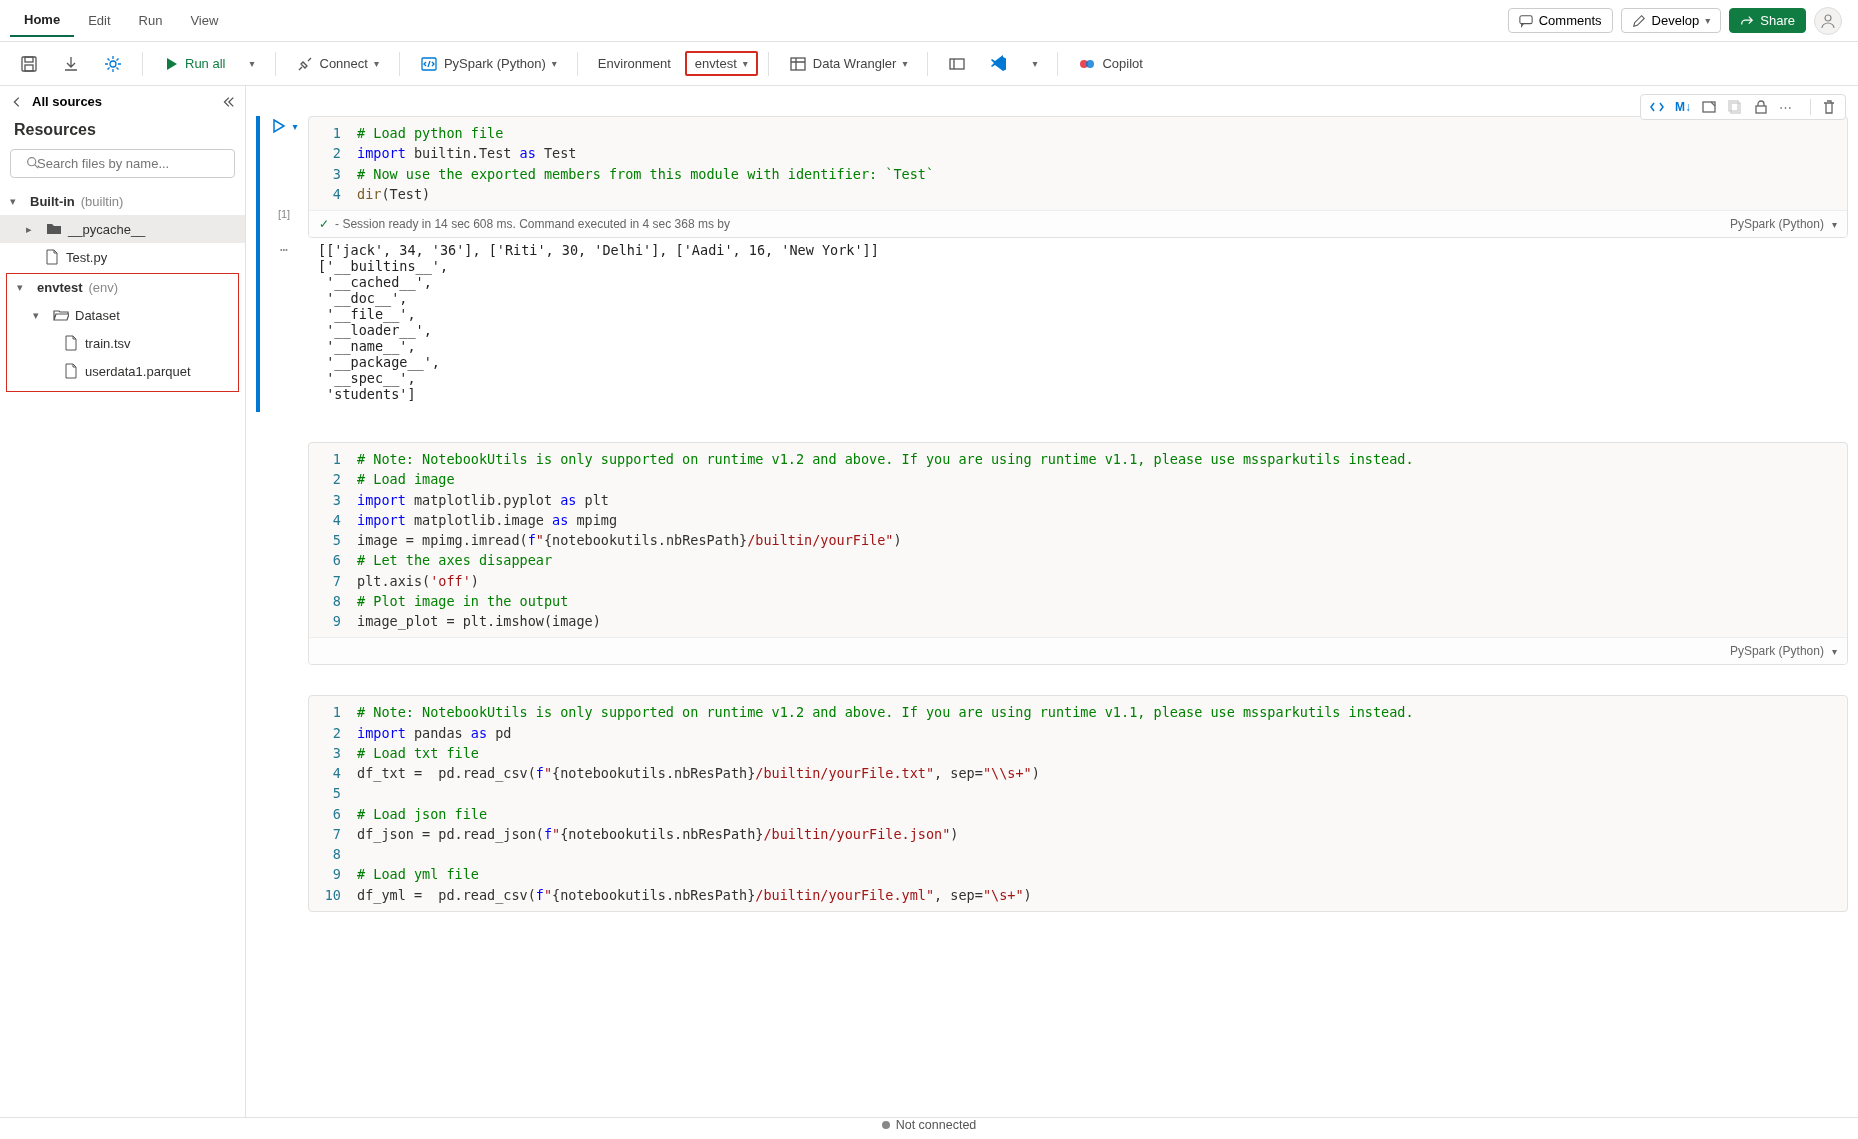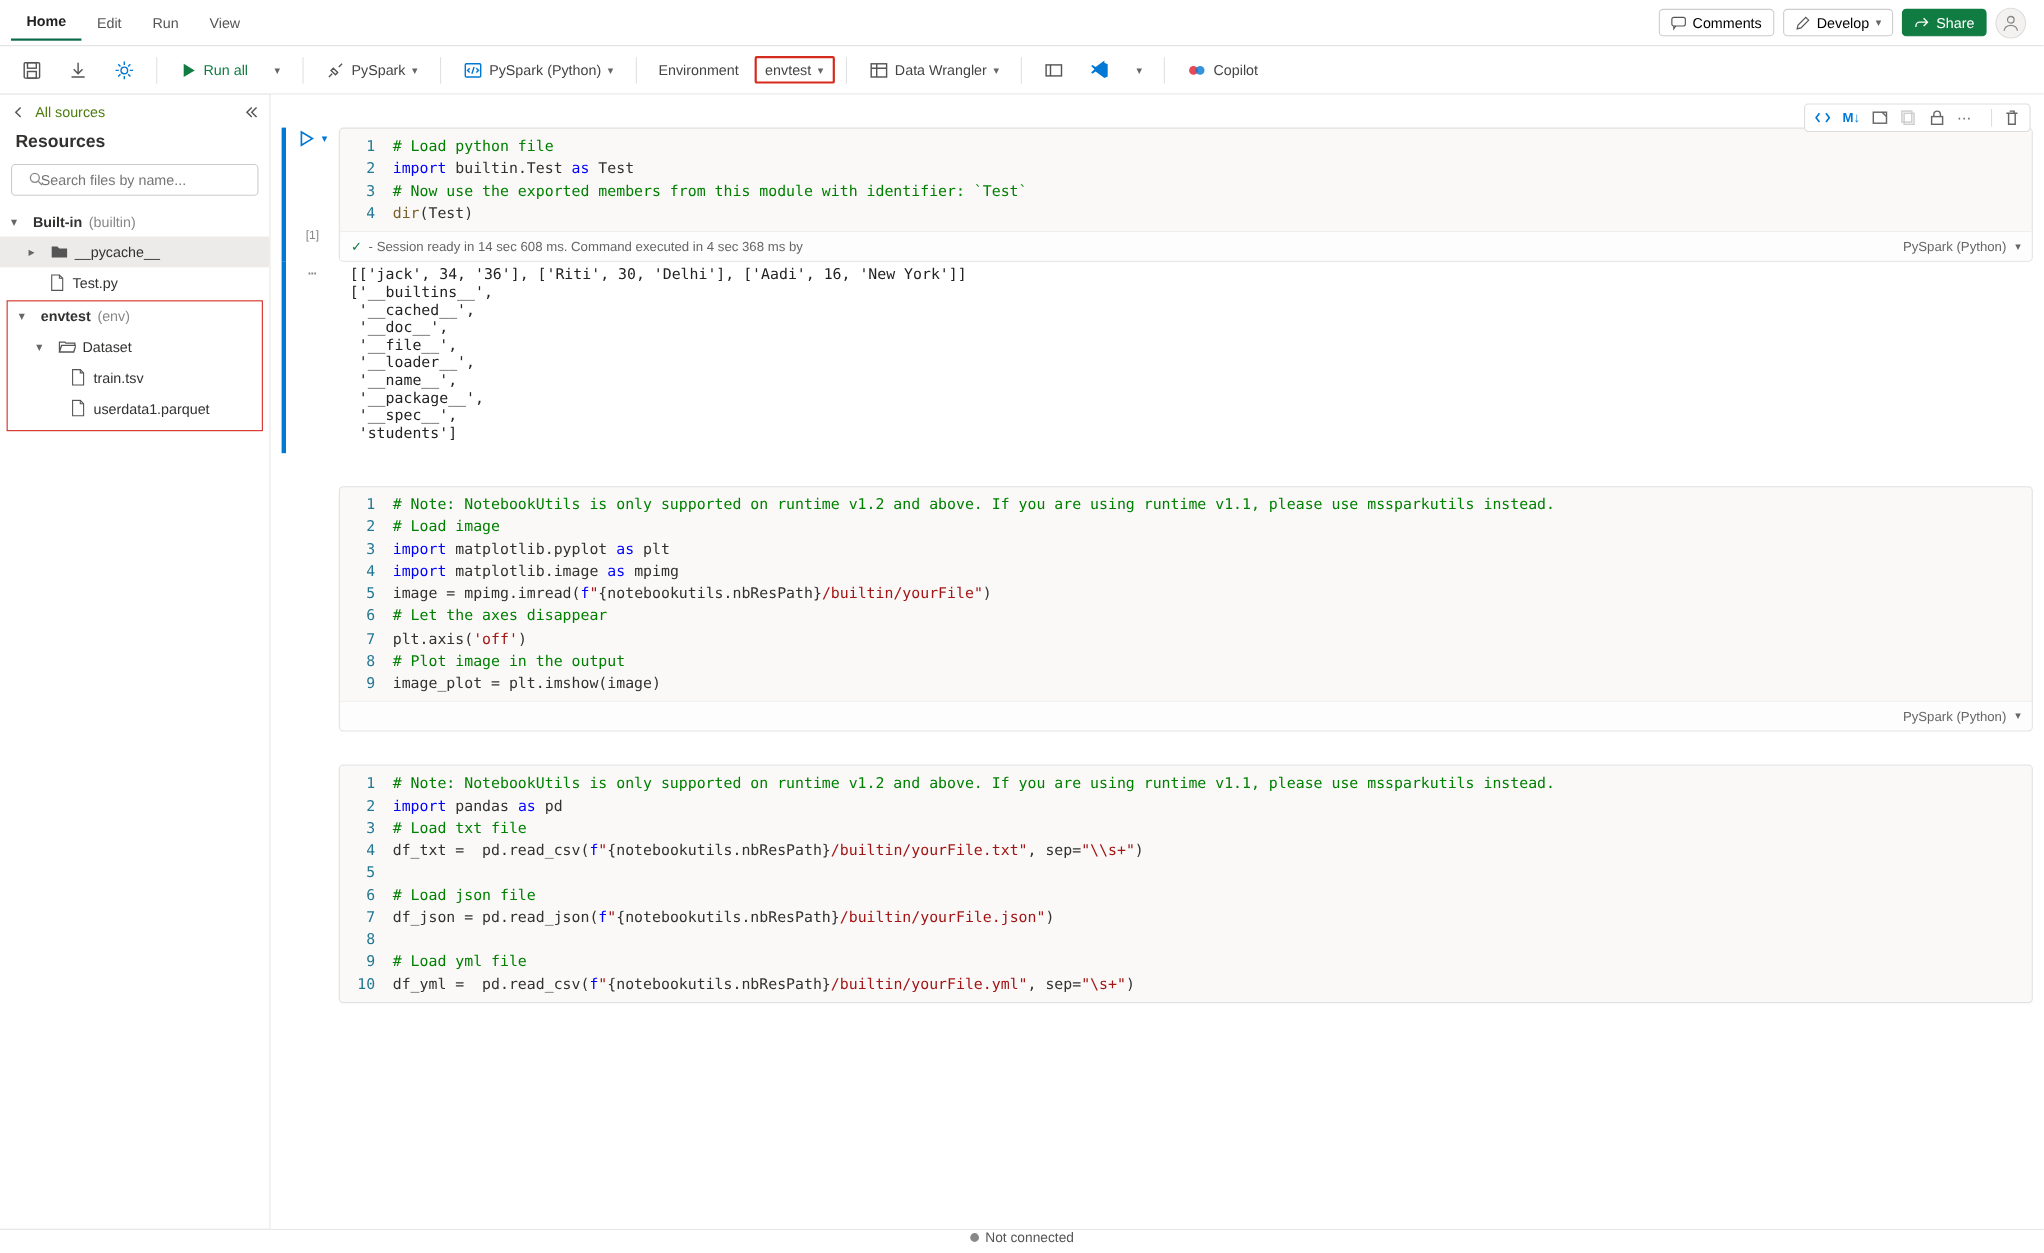--- a/index.html
+++ b/index.html
@@ -19,21 +19,21 @@
 .toolbar { display: flex; align-items: center; padding: 6px 10px; border-bottom: 1px solid #e1e1e1; gap: 4px; height: 44px; flex-wrap: nowrap; white-space: nowrap; }
 .tb-btn { display: inline-flex; align-items: center; gap: 6px; padding: 5px 10px; border-radius: 4px; cursor: pointer; color: #444; }
 .tb-sep { width: 1px; height: 24px; background: #e1e1e1; margin: 0 6px; }
 .chev { font-size: 10px; color: #666; }
 .envtest-hl { border: 2px solid #d52b1e; padding: 3px 8px; border-radius: 2px; }
 .green-text { color: #107c41; }
 
 
 .main { display: flex; height: calc(100vh - 36px - 44px - 28px); }
 .sidebar { width: 246px; border-right: 1px solid #e1e1e1; display: flex; flex-direction: column; overflow: auto; }
-.sb-header { display: flex; align-items: center; padding: 8px 10px; gap: 8px; color: #4d7c0f; }
+.sb-header { display: flex; align-items: center; padding: 8px 10px; gap: 8px; color: #000000; font-weight: bold; }
 .sb-header .back { cursor: pointer; }
 .sb-header .collapse { margin-left: auto; cursor: pointer; }
 .sb-title { font-size: 16px; font-weight: 600; padding: 4px 14px 10px; }
 .sb-search { margin: 0 10px 10px; }
 .sb-search input { width: 100%; padding: 6px 8px 6px 26px; border: 1px solid #ccc; border-radius: 4px; font-size: 13px; }
 .sb-search { position: relative; }
 .sb-search .sicon { position: absolute; left: 16px; top: 7px; color: #888; }
 .tree { padding: 0 0 10px; }
 .tree-row { display: flex; align-items: center; gap: 6px; padding: 6px 10px; cursor: pointer; }
 .tree-row.selected { background: #edebe9; }
@@ -156,21 +156,21 @@
   <div class="tb-btn">
       <span class="chev">▾</span>
     </div>
   <div class="tb-sep"></div>
   <div class="tb-btn">
     <span>
       <svg width="18" height="18" viewBox="0 0 18 18" fill="none" stroke="#555" stroke-width="1.3">
           <path d="M6 12l-3 3M12 6l3-3M7 7l4 4M5 9l4 4 2-2-4-4z"></path>
         </svg>
     </span>
-    <span>PySpark</span>
+    <span>Connect</span>
     <span class="chev">▾</span>
   </div>
   <div class="tb-sep"></div>
   <div class="tb-btn">
     <span>
       <svg width="18" height="18" viewBox="0 0 18 18" fill="none" stroke="#0078d4" stroke-width="1.3">
           <rect x="2" y="3" width="14" height="12" rx="1"></rect>
           <path d="M6 7l-2 2 2 2M12 7l2 2-2 2M10 6l-2 6"></path>
         </svg>
     </span>

